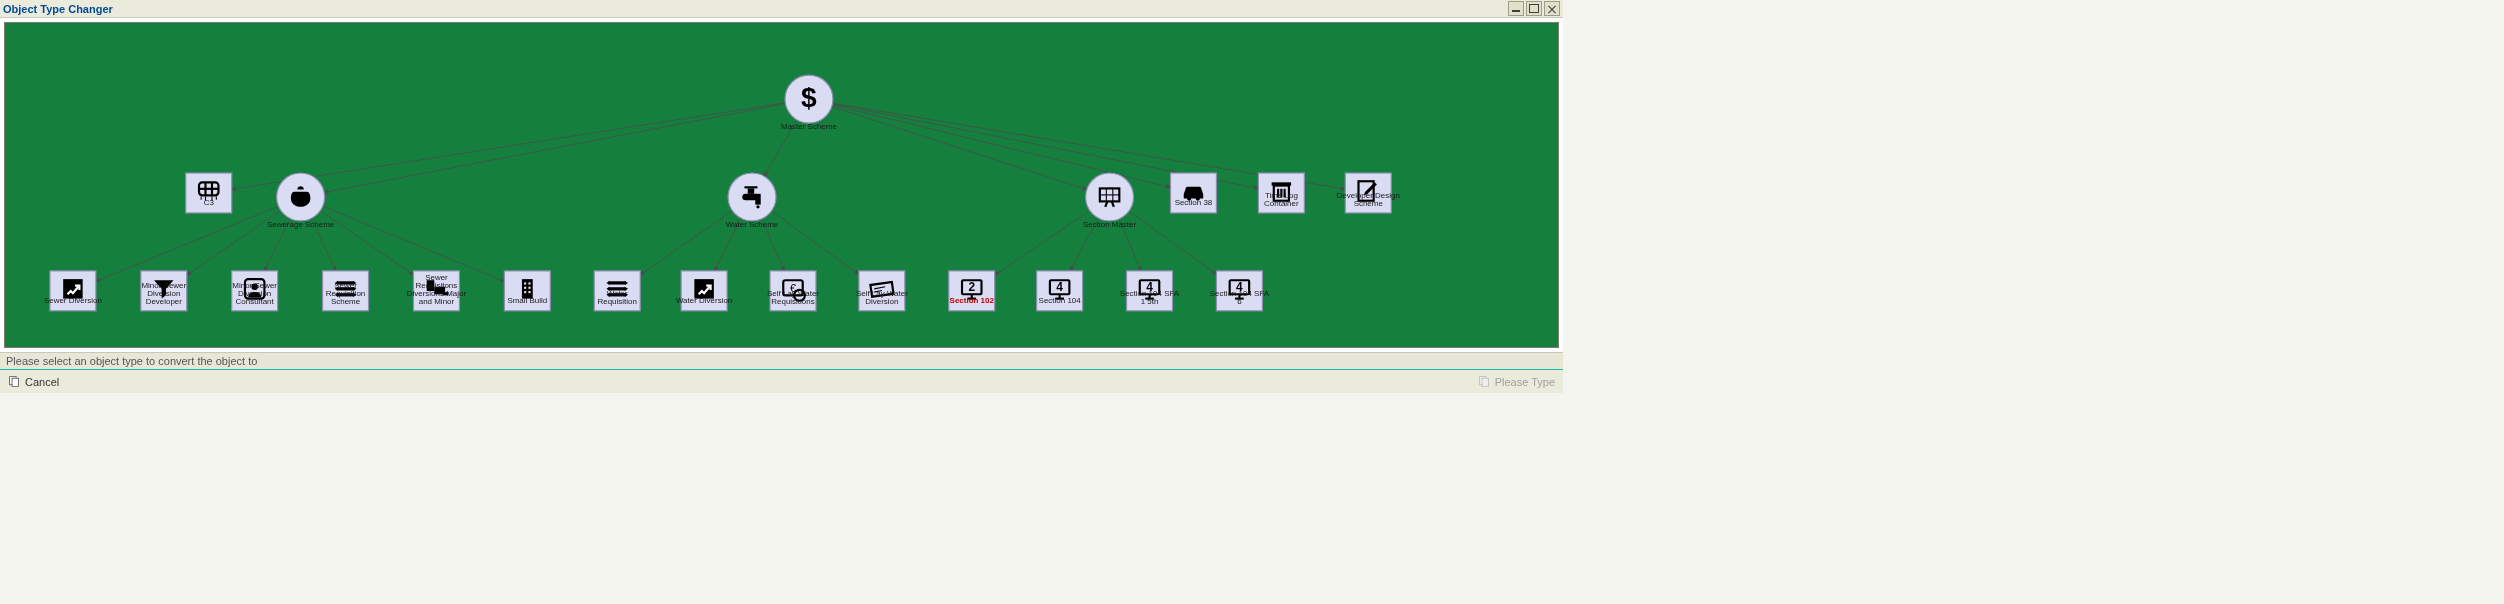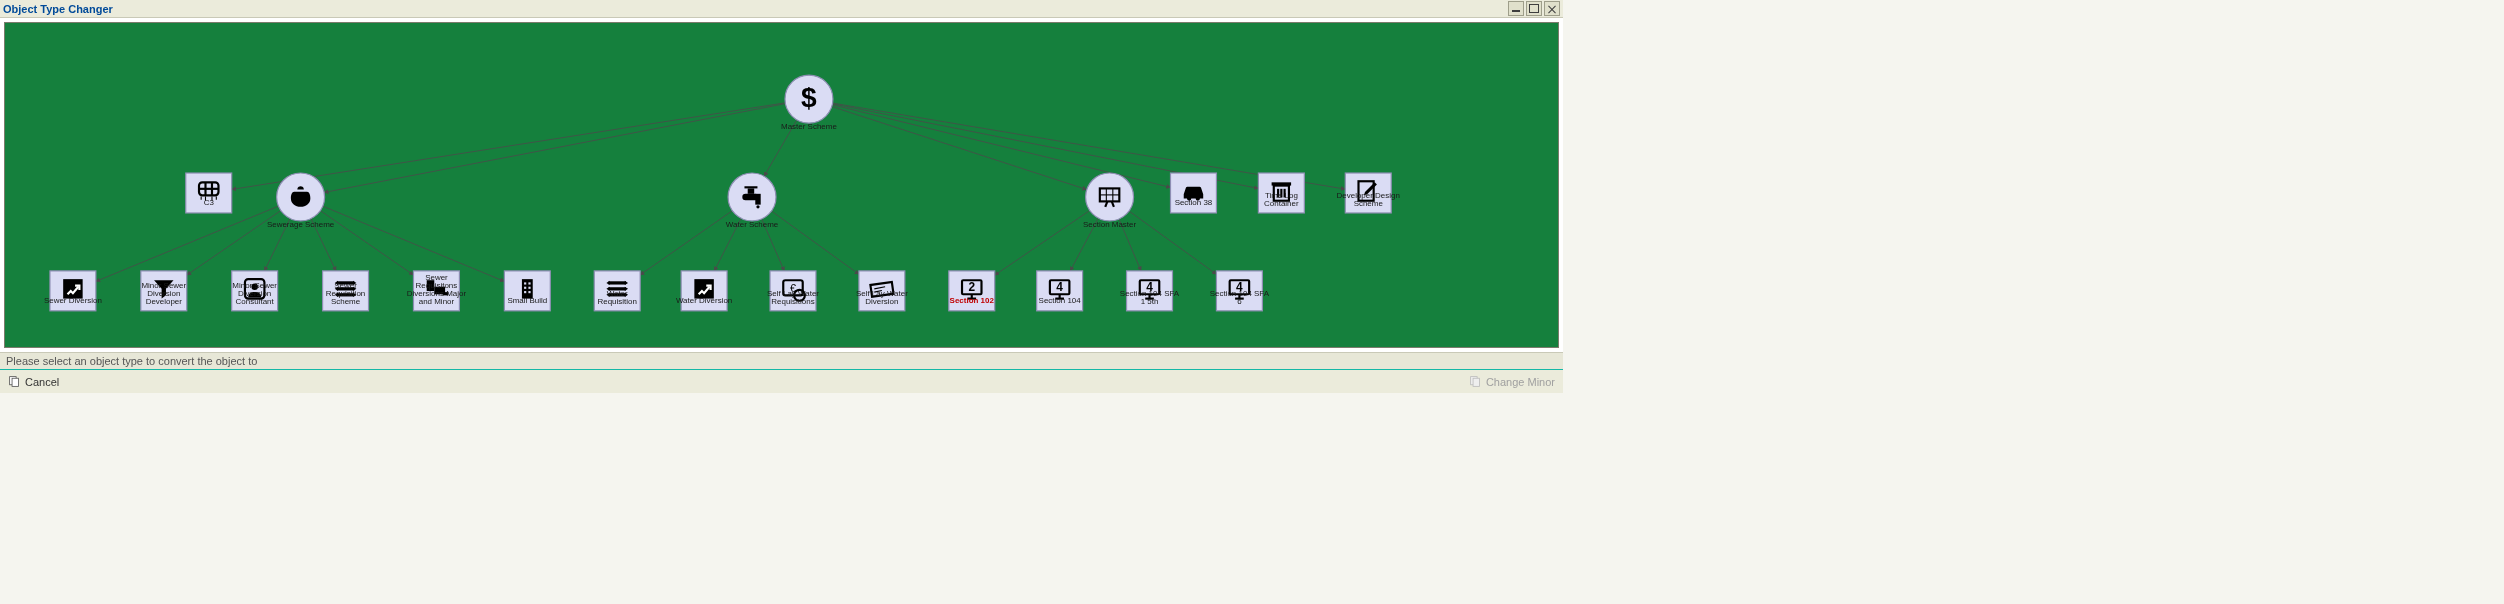--- a/index.html
+++ b/index.html
@@ -417,17 +417,17 @@
           <rect x="2" y="2" width="8" height="10" fill="#fff" stroke="#555"></rect>
           <rect x="5" y="4" width="8" height="10" fill="#fff" stroke="#555"></rect>
         </svg>
       <span>Cancel</span>
     </div>
     <div class="tb-btn disabled">
       <svg class="tb-icon" viewBox="0 0 16 16">
           <rect x="2" y="2" width="8" height="10" fill="#eee" stroke="#bbb"></rect>
           <rect x="5" y="4" width="8" height="10" fill="#eee" stroke="#bbb"></rect>
         </svg>
-      <span>Change Minor</span>
+      <span>Please Type</span>
     </div>
   </div>
 
 </div>
 
 </body></html>

